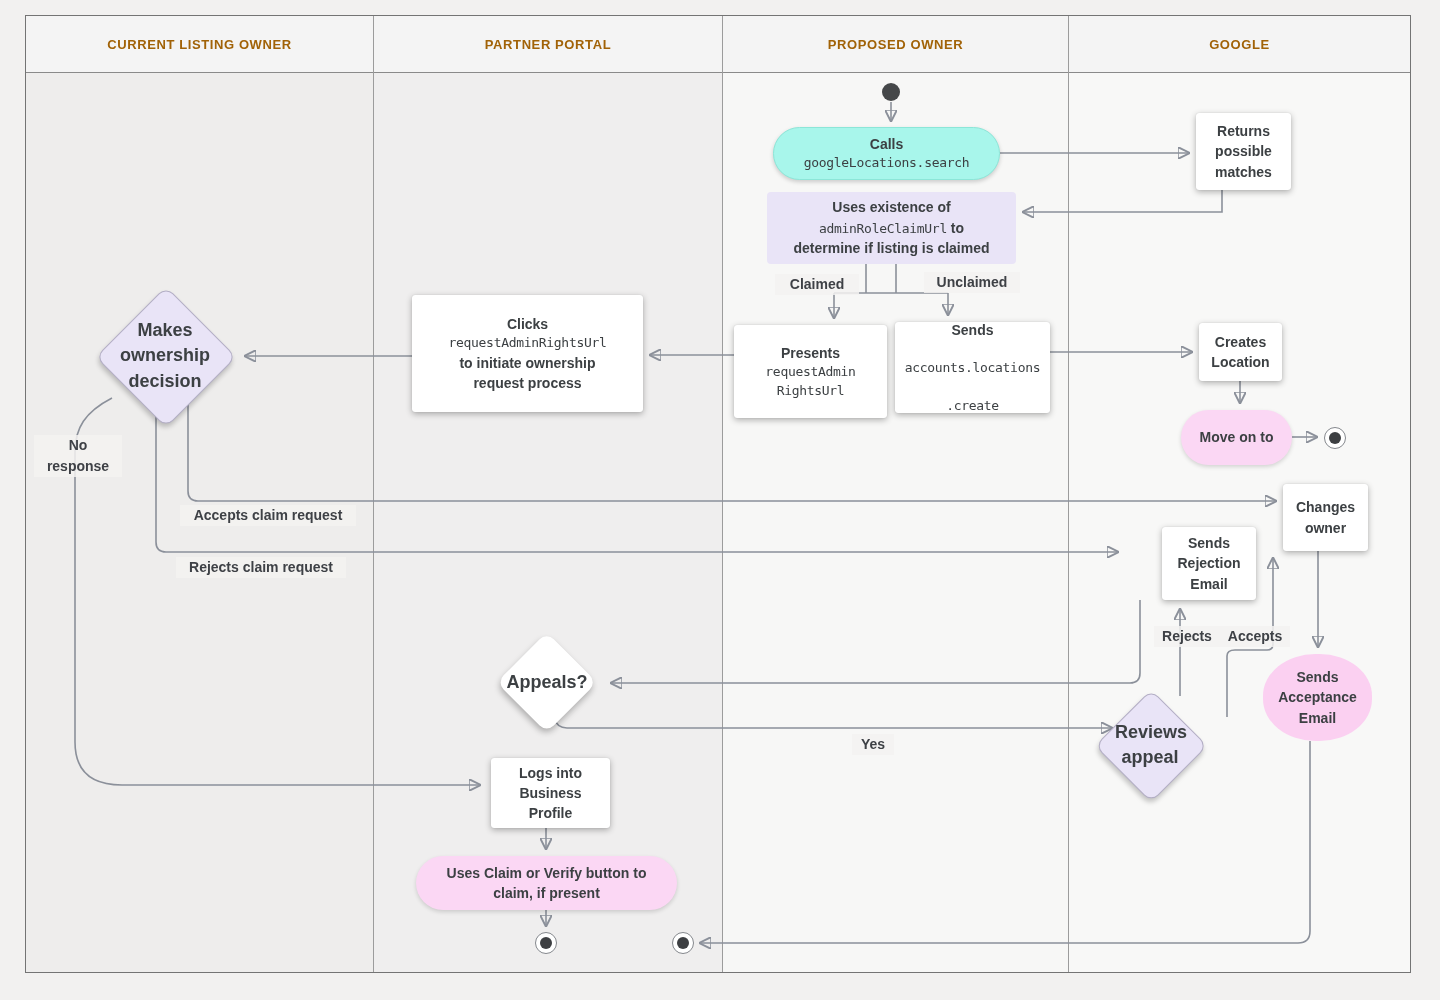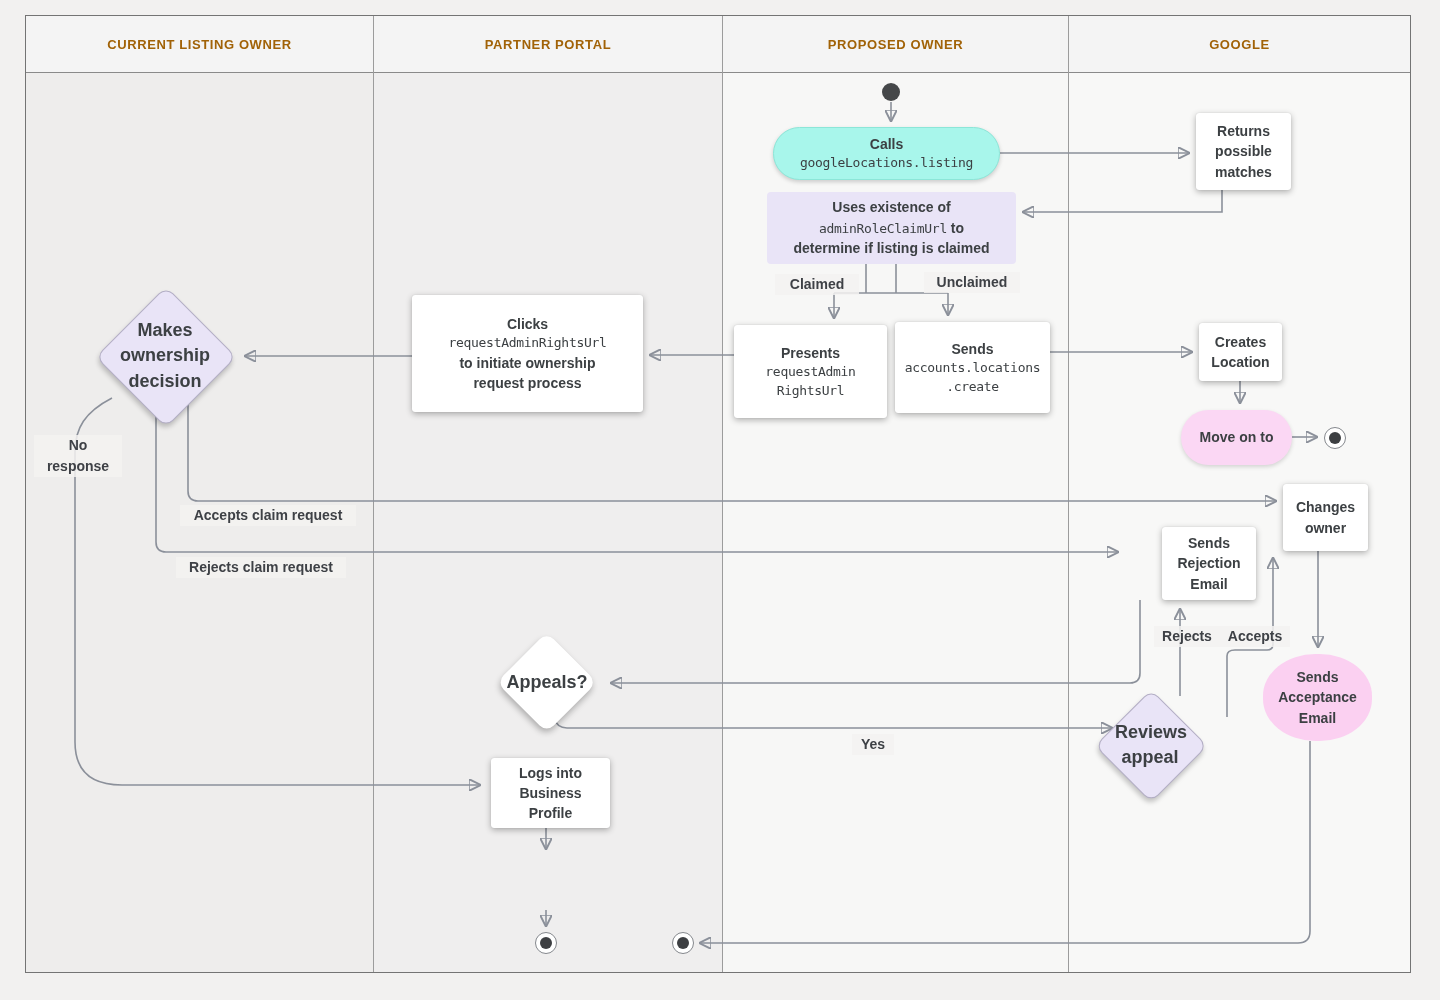--- a/index.html
+++ b/index.html
@@ -127,40 +127,40 @@
     <path d="M1318,551 V646" marker-end="url(#arr)"></path>
     <path d="M1310,741 V931 Q1310,943 1298,943 H701" marker-end="url(#arr)"></path>
     <path d="M546,828 V848" marker-end="url(#arr)"></path>
     <path d="M546,910 V925" marker-end="url(#arr)"></path>
   </svg>
 
   <div class="start-dot" style="left:882px; top:83px; width:18px; height:18px;"></div>
 
   <div class="node pill-teal" style="left:773px; top:127px; width:227px; height:53px;">
     <div>Calls</div>
-    <div class="code">googleLocations.listing</div>
+    <div class="code">googleLocations.search</div>
   </div>
 
   <div class="node box" style="left:1196px; top:113px; width:95px; height:77px;">
     <div>Returns possible matches</div>
   </div>
 
   <div class="node rect-lavender" style="left:767px; top:192px; width:249px; height:72px;">
     <div>Uses existence of</div>
     <div><span class="code">adminRoleClaimUrl</span> <span>to</span></div>
     <div>determine if listing is claimed</div>
   </div>
 
   <div class="node box" style="left:734px; top:325px; width:153px; height:93px;">
     <div>Presents</div>
     <div class="code">requestAdmin</div>
     <div class="code">RightsUrl</div>
   </div>
 
-  <div class="node box" style="left:895px; top:322px; width:155px; height:91px;">
+  <div class="node box" style="left:895px; top:322px; width:155px; height:91px;gap:19px;">
     <div>Sends</div>
     <div class="code">accounts.locations</div>
     <div class="code">.create</div>
   </div>
 
   <div class="node box" style="left:1199px; top:323px; width:83px; height:58px;">
     <div>Creates Location</div>
   </div>
 
   <div class="node pill-pink" style="left:1181px; top:410px; width:111px; height:55px;">
@@ -207,20 +207,23 @@
   </div>
 
   <div class="node blob-pink" style="left:1263px; top:654px; width:109px; height:87px;">
     <div style="width:95px">Sends Acceptance Email</div>
   </div>
 
   <div class="node box" style="left:491px; top:758px; width:119px; height:70px;">
     <div style="width:90px">Logs into Business Profile</div>
   </div>
 
+  <div class="node pill-pink" style="left:416px; top:856px; width:261px; height:54px;">
+    <div style="width:235px">Uses Claim or Verify button to claim, if present</div>
+  </div>
 
   <div class="end-node" style="left:535px; top:932px;">
     <span class="end-inner"></span>
   </div>
   <div class="end-node" style="left:672px; top:932px;">
     <span class="end-inner"></span>
   </div>
 
   <div class="elabel" style="left:775px; top:274px; width:80px;">Claimed</div>
   <div class="elabel" style="left:924px; top:272px; width:92px;">Unclaimed</div>

